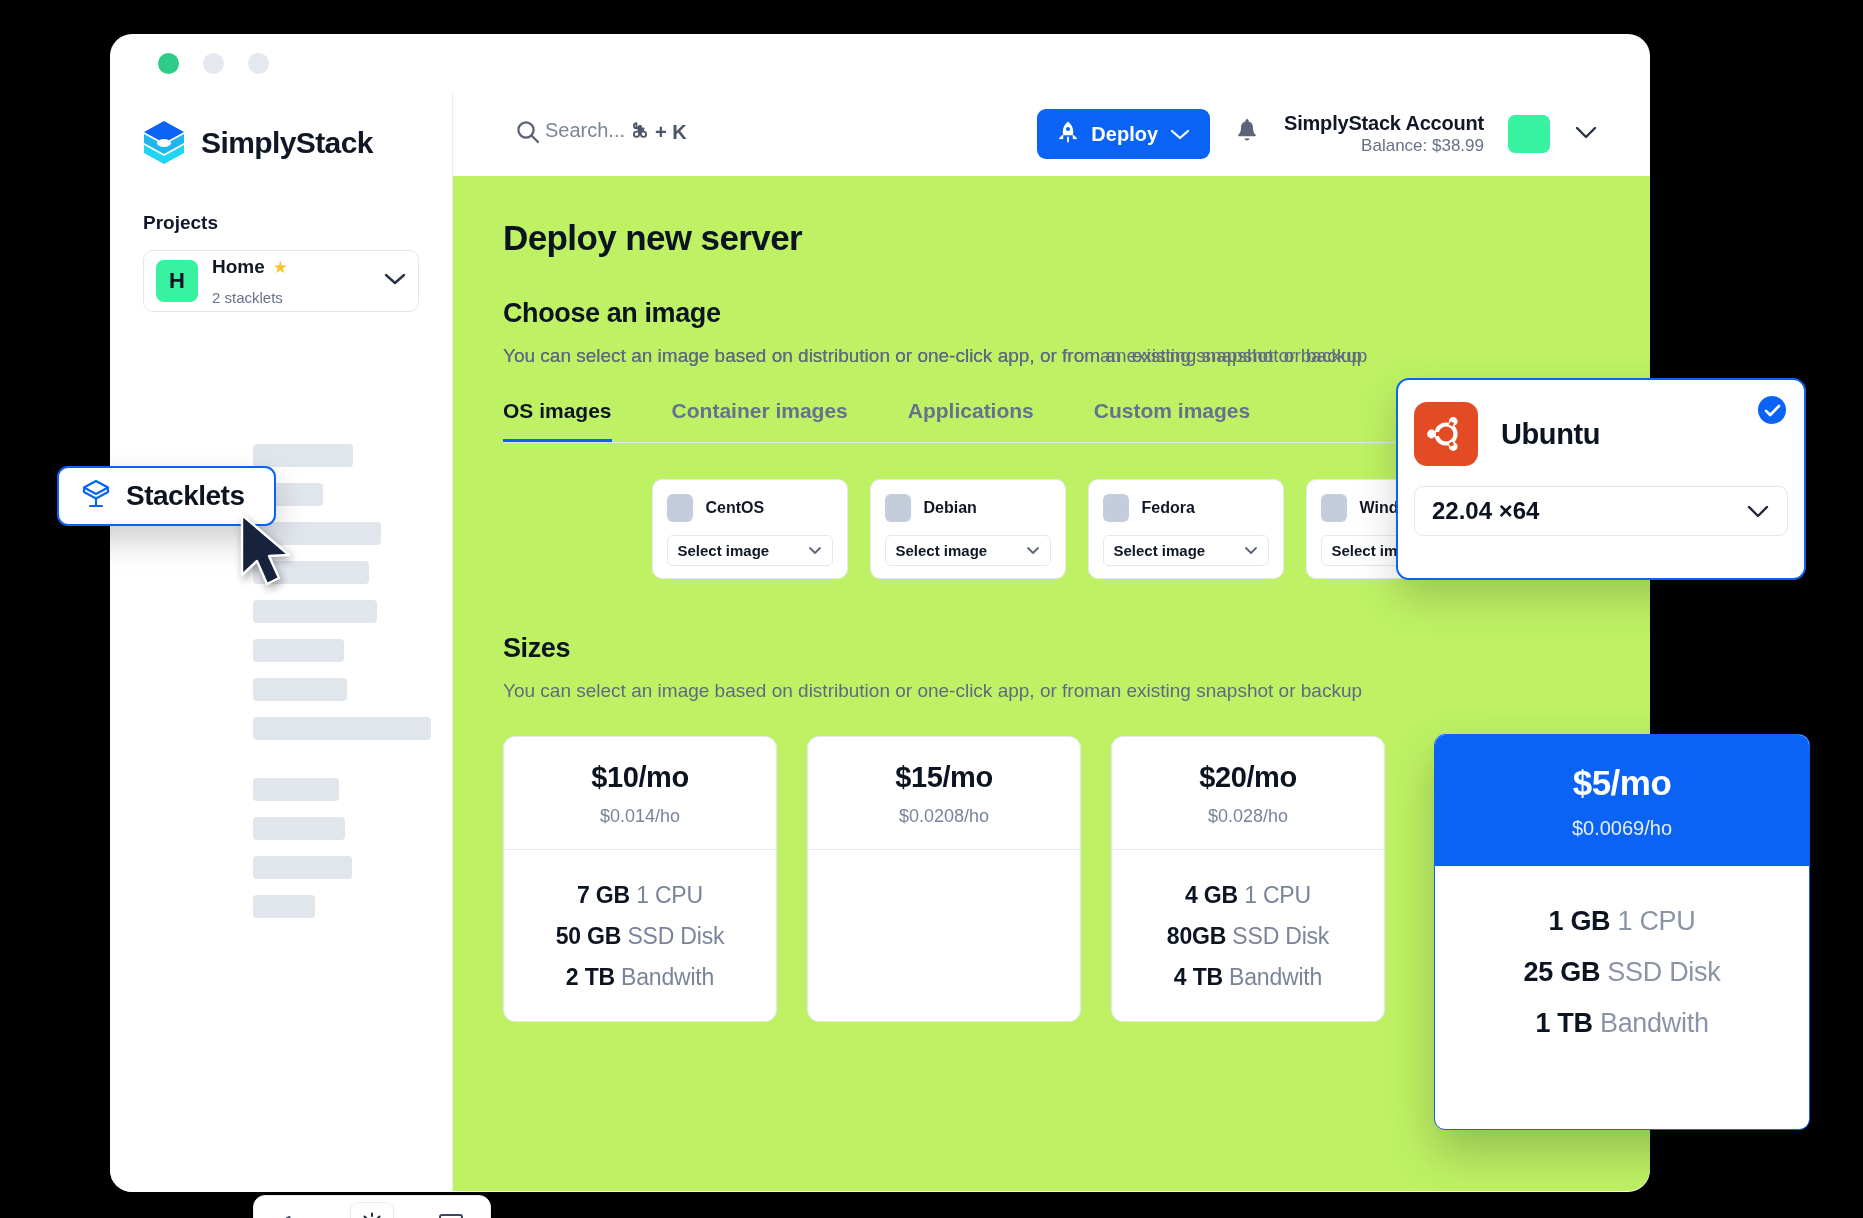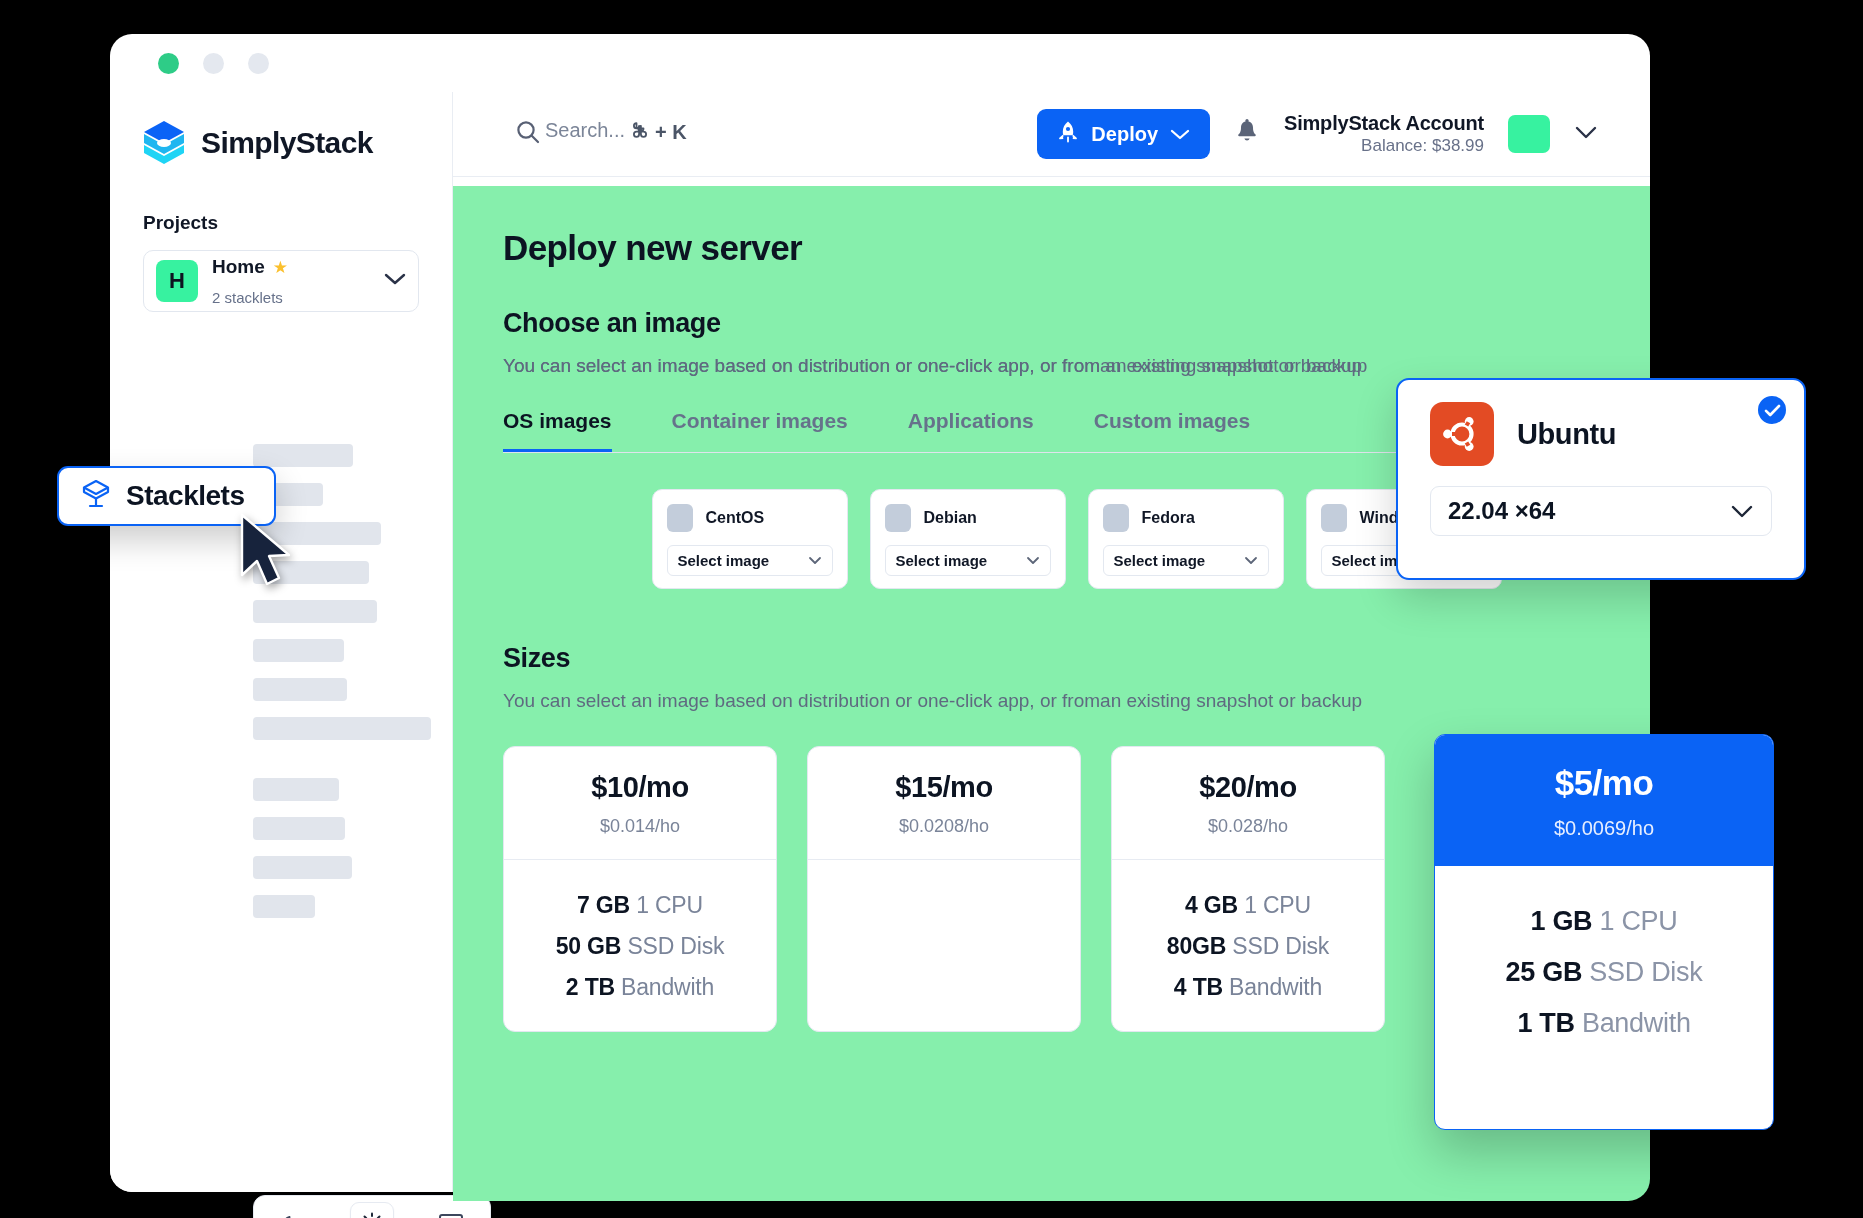--- a/index.html
+++ b/index.html
@@ -109,23 +109,23 @@
     font-size: 20px; font-weight: bold; cursor: pointer;
   }
   .bell { color: #5b6478; }
   .acct { text-align: right; }
   .acct-name { font-size: 20px; font-weight: bold; color: #101726; letter-spacing: -0.2px; }
   .acct-bal { font-size: 17px; color: #68melt; color: #687189; margin-top: 1px; }
   .acct-avatar { width: 42px; height: 38px; border-radius: 7px; background: #37f2a0; }
 
   
   .main {
-    position: absolute; left: 343px; top: 152px;
+    position: absolute; left: 343px; top: 142px;
     width: 1197px; height: 1015px;
-    background: #86efac;
+    background: #bef264;
     border-radius: 0 0 22px 0;
     overflow: hidden;
   }
   .page-title {
     margin: 42px 0 0 50px;
     font-size: 35px; font-weight: bold; color: #0c1422; letter-spacing: -0.6px;
   }
   .sec-title {
     margin: 40px 0 0 50px;
     font-size: 27px; font-weight: bold; color: #0c1422; letter-spacing: -0.4px;
@@ -186,21 +186,21 @@
   .spec { font-size: 23px; color: #7a8499; margin-bottom: 14px; letter-spacing: -0.2px; }
   .spec:last-child { margin-bottom: 0; }
   .spec b { color: #0c1422; font-weight: bold; }
 
   
   .ubuntu-card {
     position: absolute; left: 1396px; top: 378px;
     width: 410px; height: 202px;
     background: #fff; border: 2px solid #0a63f5; border-radius: 13px;
     box-shadow: 0 18px 42px rgba(0,0,0,0.18);
-    padding: 22px 32px;
+    padding: 22px 16px;
   }
   .ubuntu-check {
     position: absolute; right: 18px; top: 16px;
     width: 28px; height: 28px; border-radius: 50%;
     background: #0a63f5; color: #fff;
     display: flex; align-items: center; justify-content: center;
   }
   .ubuntu-head { display: flex; align-items: center; gap: 23px; }
   .ubuntu-logo {
     width: 64px; height: 64px; border-radius: 13px; background: #e34b24;
@@ -211,21 +211,21 @@
     margin-top: 20px; height: 50px;
     border: 1px solid #e3e8f0; border-radius: 9px;
     display: flex; align-items: center; padding: 0 17px;
     font-size: 24px; font-weight: bold; color: #0c1422; background: #fff;
   }
   .ubuntu-select .chev { margin-left: auto; color: #1d2637; }
 
   
   .five-card {
     position: absolute; left: 1434px; top: 734px;
-    width: 340px; height: 396px;
+    width: 376px; height: 396px;
     background: #fff; border: 1px solid #0a63f5; border-radius: 11px;
     box-shadow: 0 22px 48px rgba(0,0,0,0.22);
     overflow: hidden;
   }
   .five-head { background: #0a63f5; padding: 28px 0 26px 0; text-align: center; }
   .five-price { font-size: 35px; font-weight: bold; color: #fff; letter-spacing: -0.5px; }
   .five-hourly { margin-top: 14px; font-size: 20px; color: #e6eeff; }
   .five-body { padding: 40px 0 0 0; text-align: center; }
   .five-spec { font-size: 27px; color: #8b94a7; margin-bottom: 20px; letter-spacing: -0.3px; }
   .five-spec b { color: #0c1422; font-weight: bold; }

